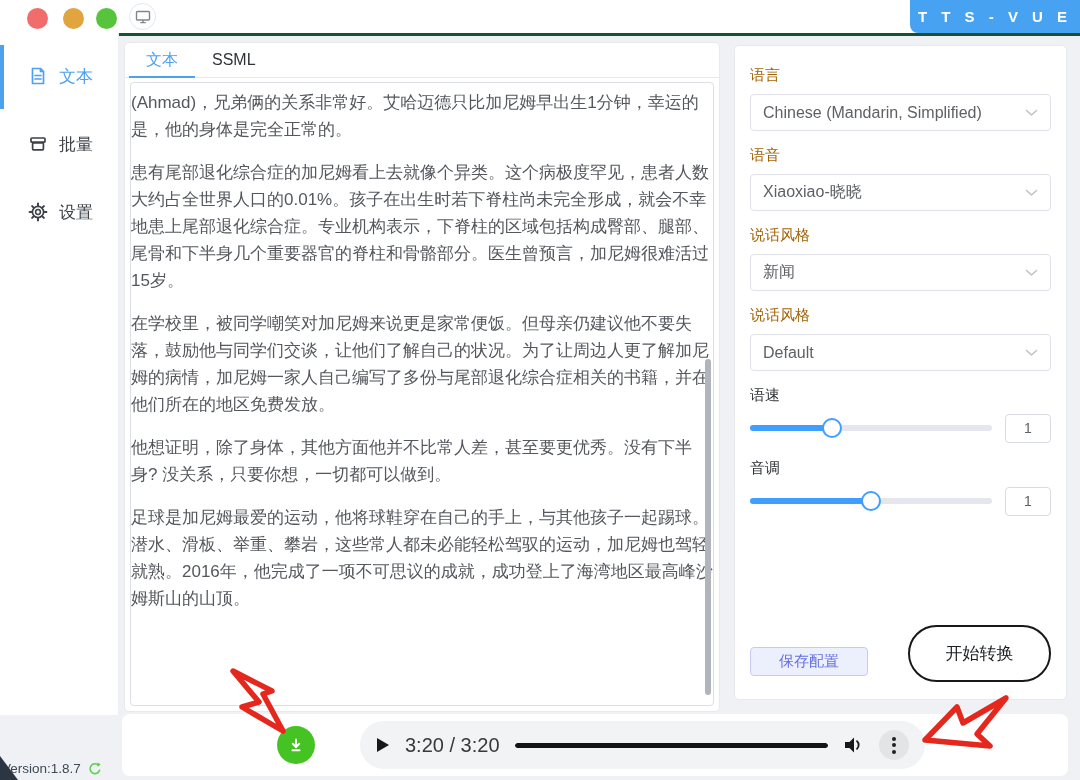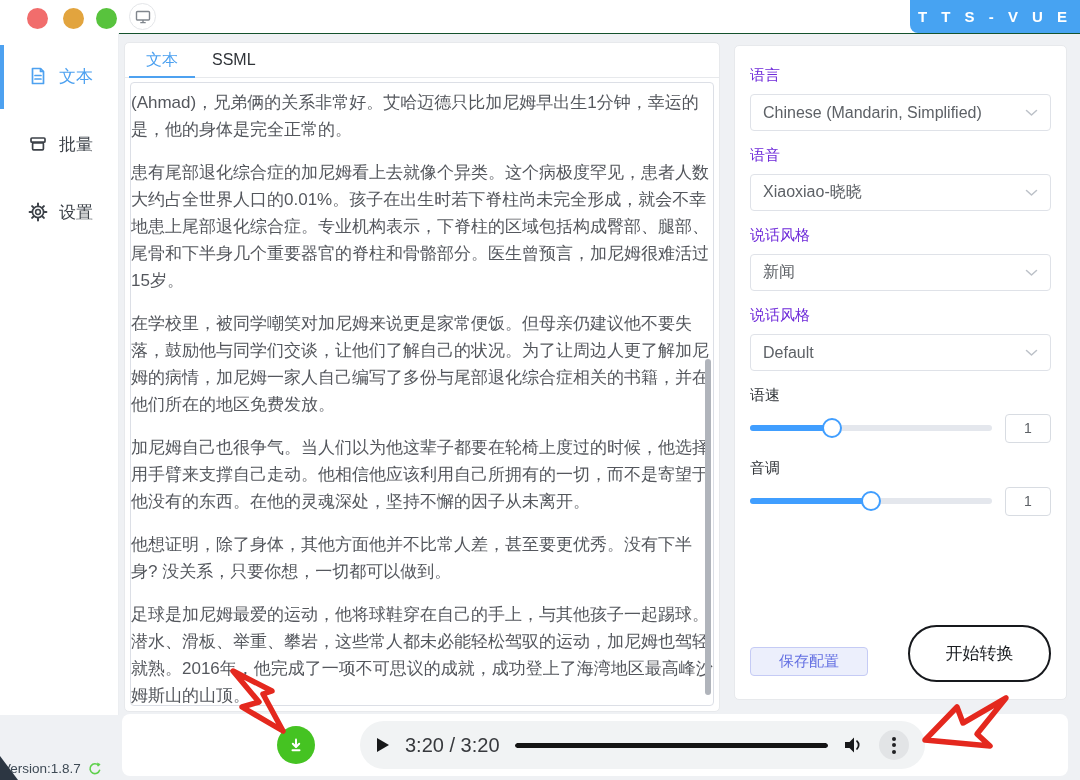--- a/index.html
+++ b/index.html
@@ -1,20 +1,20 @@
 <!DOCTYPE html>
 <html><head>
 <meta charset="utf-8">
 <style>
   html,body{margin:0;padding:0;}
   body{font-family:"Liberation Sans","DejaVu Sans",sans-serif;}
   .stage{position:relative;width:1080px;height:780px;background:#eff1f4;overflow:hidden;}
 
   
-  .topbar{position:absolute;left:0;top:0;width:100%;height:33px;background:#fff;border-bottom:1px solid #14532d;}
+  .topbar{position:absolute;left:0;top:0;width:100%;height:33px;background:#fff;border-bottom:3px solid #14532d;}
   .light{position:absolute;top:8px;width:21px;height:21px;border-radius:50%;cursor:pointer;}
   .light.r{left:27px;background:#f16d6c}
   .light.y{left:63px;background:#e2a43e}
   .light.g{left:96px;background:#58c33d}
   .screen-btn{position:absolute;left:129px;top:3px;width:27px;height:27px;border-radius:50%;
     border:1px solid #e4e6e9;background:#fff;display:flex;align-items:center;justify-content:center;padding:0;cursor:pointer;}
   .brand{position:absolute;right:0;top:0;width:170px;height:33px;background:#47a3f2;color:#fff;
     font-weight:bold;font-size:15px;letter-spacing:5px;text-align:center;line-height:33px;border-radius:0 0 0 8px;}
 
   
@@ -34,21 +34,21 @@
   .tab.active{color:#4da1f0;}
   .tab.active::after{content:"";position:absolute;left:0;right:0;bottom:-1px;height:2px;background:#4da1f0;}
   .textarea{position:absolute;left:5px;right:5px;top:39px;bottom:5px;border:1px solid #dcdfe6;border-radius:4px;
     padding:6px 0;font-size:17px;line-height:27px;color:#54575d;overflow:hidden;box-sizing:border-box;}
   .textarea p{margin:0 0 16px;}
   .scroll-thumb{position:absolute;right:2px;top:276px;width:6px;height:336px;background:#b0b4bb;border-radius:3px;cursor:pointer;}
 
   
   .settings-panel{position:absolute;left:734px;top:45px;width:333px;height:655px;background:#fff;
     border:1px solid #e7e9ec;border-radius:5px;box-sizing:border-box;padding:10px 15px;}
-  .f-label{font-size:15px;color:#6d28d9;margin:10px 0 9px;}
+  .f-label{font-size:15px;color:#a16207;margin:10px 0 9px;}
   .select{height:37px;border:1px solid #dfe2e8;border-radius:4px;display:flex;align-items:center;
     justify-content:space-between;padding:0 12px;font-size:16px;color:#5d6166;box-sizing:border-box;cursor:pointer;margin-bottom:15px;}
   .slider-label{font-size:15px;color:#2f3338;margin:8px 0 6px;}
   .slider-row{display:flex;align-items:center;gap:13px;height:34px;margin-bottom:14px;}
   .slider{flex:1;position:relative;height:6px;background:#e4e7ed;border-radius:3px;cursor:pointer;}
   .slider-fill{position:absolute;left:0;top:0;height:100%;background:#409eff;border-radius:3px;}
   .slider-handle{position:absolute;top:50%;width:20px;height:20px;background:#fff;border:2px solid #409eff;
     border-radius:50%;transform:translate(-50%,-50%);box-sizing:border-box;cursor:grab;}
   .num-box{width:44px;height:27px;border:1px solid #d8dce2;border-radius:4px;font-size:14px;color:#5d6166;
     display:flex;align-items:center;justify-content:center;cursor:text;}
@@ -141,21 +141,20 @@
 
   <section class="editor-panel">
     <div class="tabbar">
       <div class="tab active"><span>文本</span></div>
       <div class="tab"><span>SSML</span></div>
     </div>
     <div class="textarea">
       <p>(Ahmad)，兄弟俩的关系非常好。艾哈迈德只比加尼姆早出生1分钟，幸运的是，他的身体是完全正常的。</p>
       <p>患有尾部退化综合症的加尼姆看上去就像个异类。这个病极度罕见，患者人数大约占全世界人口的0.01%。孩子在出生时若下脊柱尚未完全形成，就会不幸地患上尾部退化综合症。专业机构表示，下脊柱的区域包括构成臀部、腿部、尾骨和下半身几个重要器官的脊柱和骨骼部分。医生曾预言，加尼姆很难活过15岁。</p>
       <p>在学校里，被同学嘲笑对加尼姆来说更是家常便饭。但母亲仍建议他不要失落，鼓励他与同学们交谈，让他们了解自己的状况。为了让周边人更了解加尼姆的病情，加尼姆一家人自己编写了多份与尾部退化综合症相关的书籍，并在他们所在的地区免费发放。</p>
-      <p>加尼姆自己也很争气。当人们以为他这辈子都要在轮椅上度过的时候，他选择用手臂来支撑自己走动。他相信他应该利用自己所拥有的一切，而不是寄望于他没有的东西。在他的灵魂深处，坚持不懈的因子从未离开。</p>
       <p>他想证明，除了身体，其他方面他并不比常人差，甚至要更优秀。没有下半身? 没关系，只要你想，一切都可以做到。</p>
       <p>足球是加尼姆最爱的运动，他将球鞋穿在自己的手上，与其他孩子一起踢球。潜水、滑板、举重、攀岩，这些常人都未必能轻松驾驭的运动，加尼姆也驾轻就熟。2016年，他完成了一项不可思议的成就，成功登上了海湾地区最高峰沙姆斯山的山顶。</p>
       <div class="scroll-thumb"></div>
     </div>
   </section>
 
   <aside class="settings-panel">
 
     <div class="f-label">语言</div>
     <div class="select">

